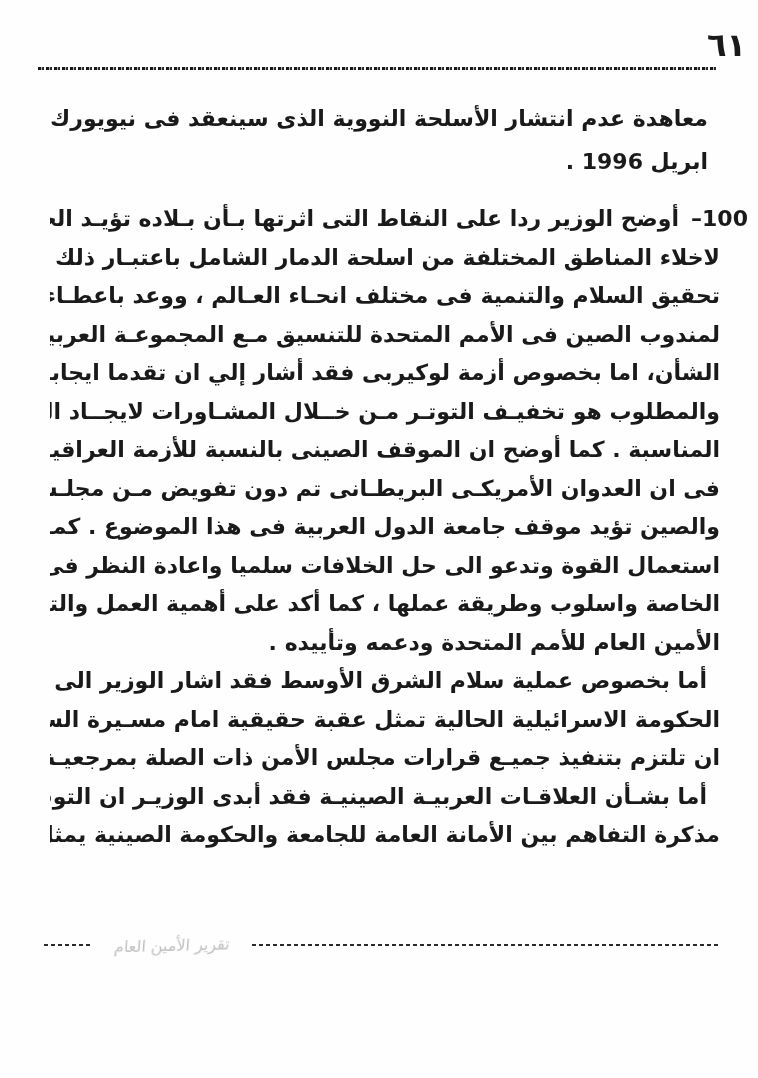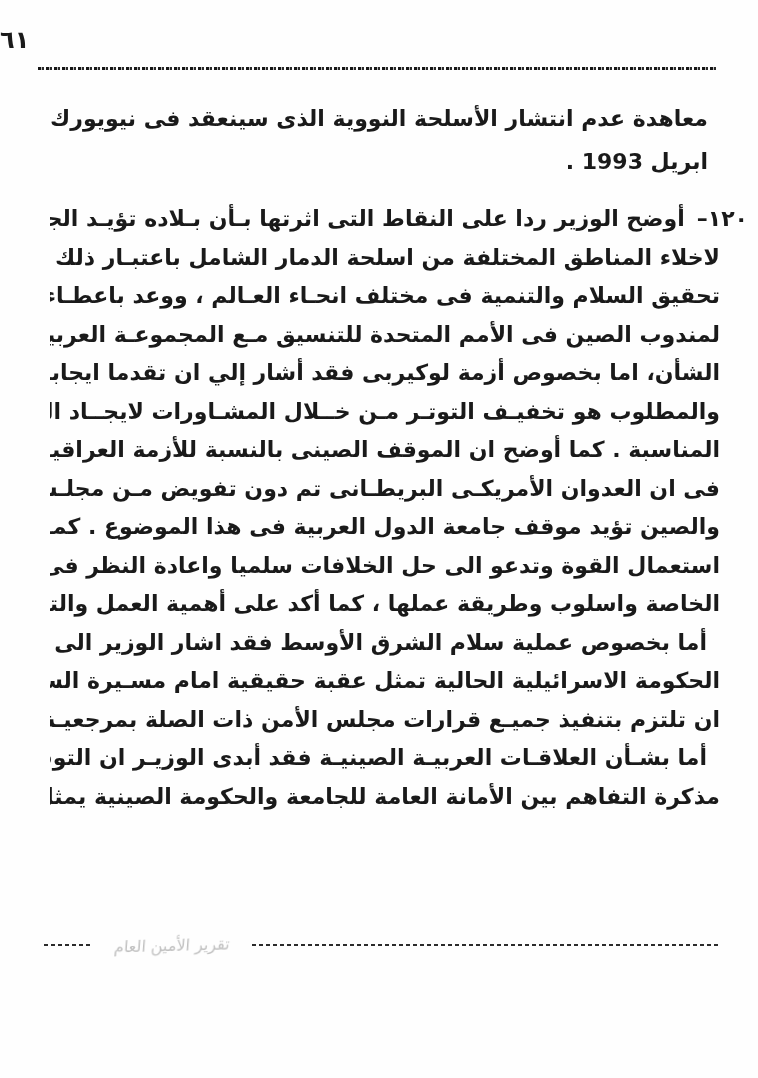--- a/index.html
+++ b/index.html
@@ -14,22 +14,22 @@
     font-family: "DejaVu Sans", sans-serif;
     color: #1a1a1a;
   }
 
   
   .page-number {
     position: absolute;
     top: 26px;
     left: 0;
     right: 12px;
-    text-align: left;
-    font-size: 24px;
+    text-align: right;
+    font-size: 32px;
     font-weight: 700;
     letter-spacing: 4px;
   }
 
   
   .rule {
     background: repeating-linear-gradient(90deg,
       #161616 0 3px, rgba(0,0,0,.25) 3px 4px,
       #2a2a2a 4px 6px, transparent 6px 8px);
   }
@@ -109,35 +109,36 @@
 
 <div class="page">
 
   <div class="page-number">٦١</div>
   <div class="rule top-rule"></div>
 
   <div class="body">
 
     <div class="intro">
       <div class="line">معاهدة عدم انتشار الأسلحة النووية الذى  سينعقد فى نيويورك خـلال شـهر</div>
-      <div class="line end">ابريل 1993 .</div>
+      <div class="line end">ابريل 1996 .</div>
     </div>
 
     <div class="item">
-      <div class="line firstline"><span class="item-no">١٢٠–</span><span>أوضح الوزير ردا على النقاط التى  اثرتها بـأن بـلاده تؤيـد الجهود المبذولـة</span></div>
+      <div class="line firstline"><span class="item-no">100–</span><span>أوضح الوزير ردا على النقاط التى  اثرتها بـأن بـلاده تؤيـد الجهود المبذولـة</span></div>
       <div class="line">لاخلاء المناطق المختلفة من اسلحة الدمار الشامل باعتبـار ذلك يسـاعد علـى</div>
       <div class="line">تحقيق السلام  والتنمية فى مختلف انحـاء العـالم ، ووعد باعطـاء توجيهاتـه</div>
       <div class="line">لمندوب الصين  فى الأمم المتحدة للتنسيق مـع المجموعـة العربيـة فـى هذا</div>
       <div class="line">الشأن، اما بخصوص أزمة لوكيربى فقد أشار إلي ان تقدما  ايجابيا قد حدث</div>
       <div class="line">والمطلوب هو تخفيـف التوتـر مـن خــلال المشـاورات لايجــاد الظــروف</div>
       <div class="line">المناسبة . كما أوضح ان الموقف الصينى بالنسبة  للأزمة العراقيـة  يتلخص</div>
       <div class="line">فى ان العدوان الأمريكـى البريطـانى تم دون تفويض مـن مجلـس الأمــن .</div>
       <div class="line">والصين تؤيد موقف جامعة الدول العربية فى هذا الموضوع .  كمـا تعـارض</div>
       <div class="line">استعمال القوة وتدعو الى حل الخلافات سلميا واعادة النظر فى تشكيل اللجنـة</div>
       <div class="line">الخاصة واسلوب وطريقة عملها ، كما أكد  على أهمية العمل  والتعـاون مـع</div>
+      <div class="line end">الأمين العام للأمم المتحدة ودعمه وتأييده .</div>
       <div class="line indent">أما بخصوص عملية سلام الشرق الأوسط فقد اشار الوزير الى ان سياسة</div>
       <div class="line">الحكومة الاسرائيلية الحالية تمثل عقبة حقيقية امام  مسـيرة السـلام وان عليها</div>
       <div class="line">ان تلتزم بتنفيذ جميـع قرارات مجلس الأمن ذات الصلة بمرجعيـة مدريـد،</div>
       <div class="line indent">أما بشـأن العلاقـات العربيـة الصينيـة فقد أبدى الوزيـر ان التوقيـع علـى</div>
       <div class="line">مذكرة التفاهم بين الأمانة العامة للجامعة والحكومة الصينية يمثل نقطة تحـول</div>
     </div>
 
   </div>
 
   <div class="footer">

